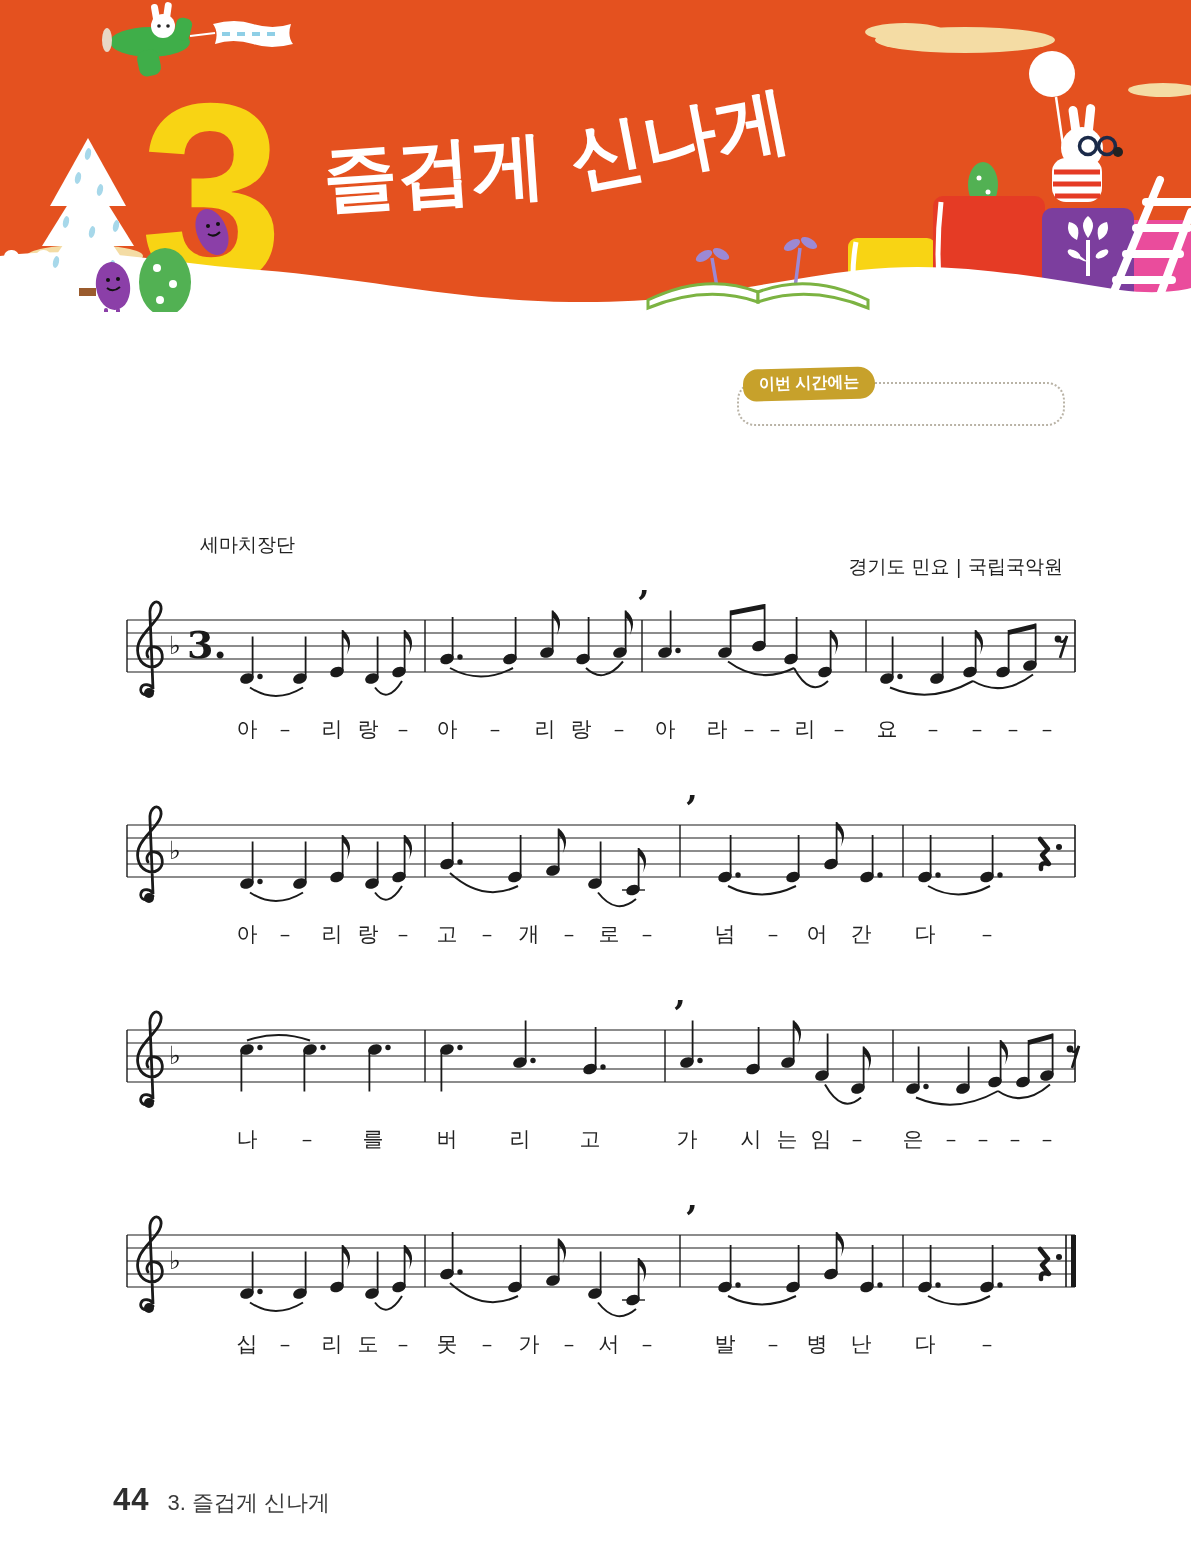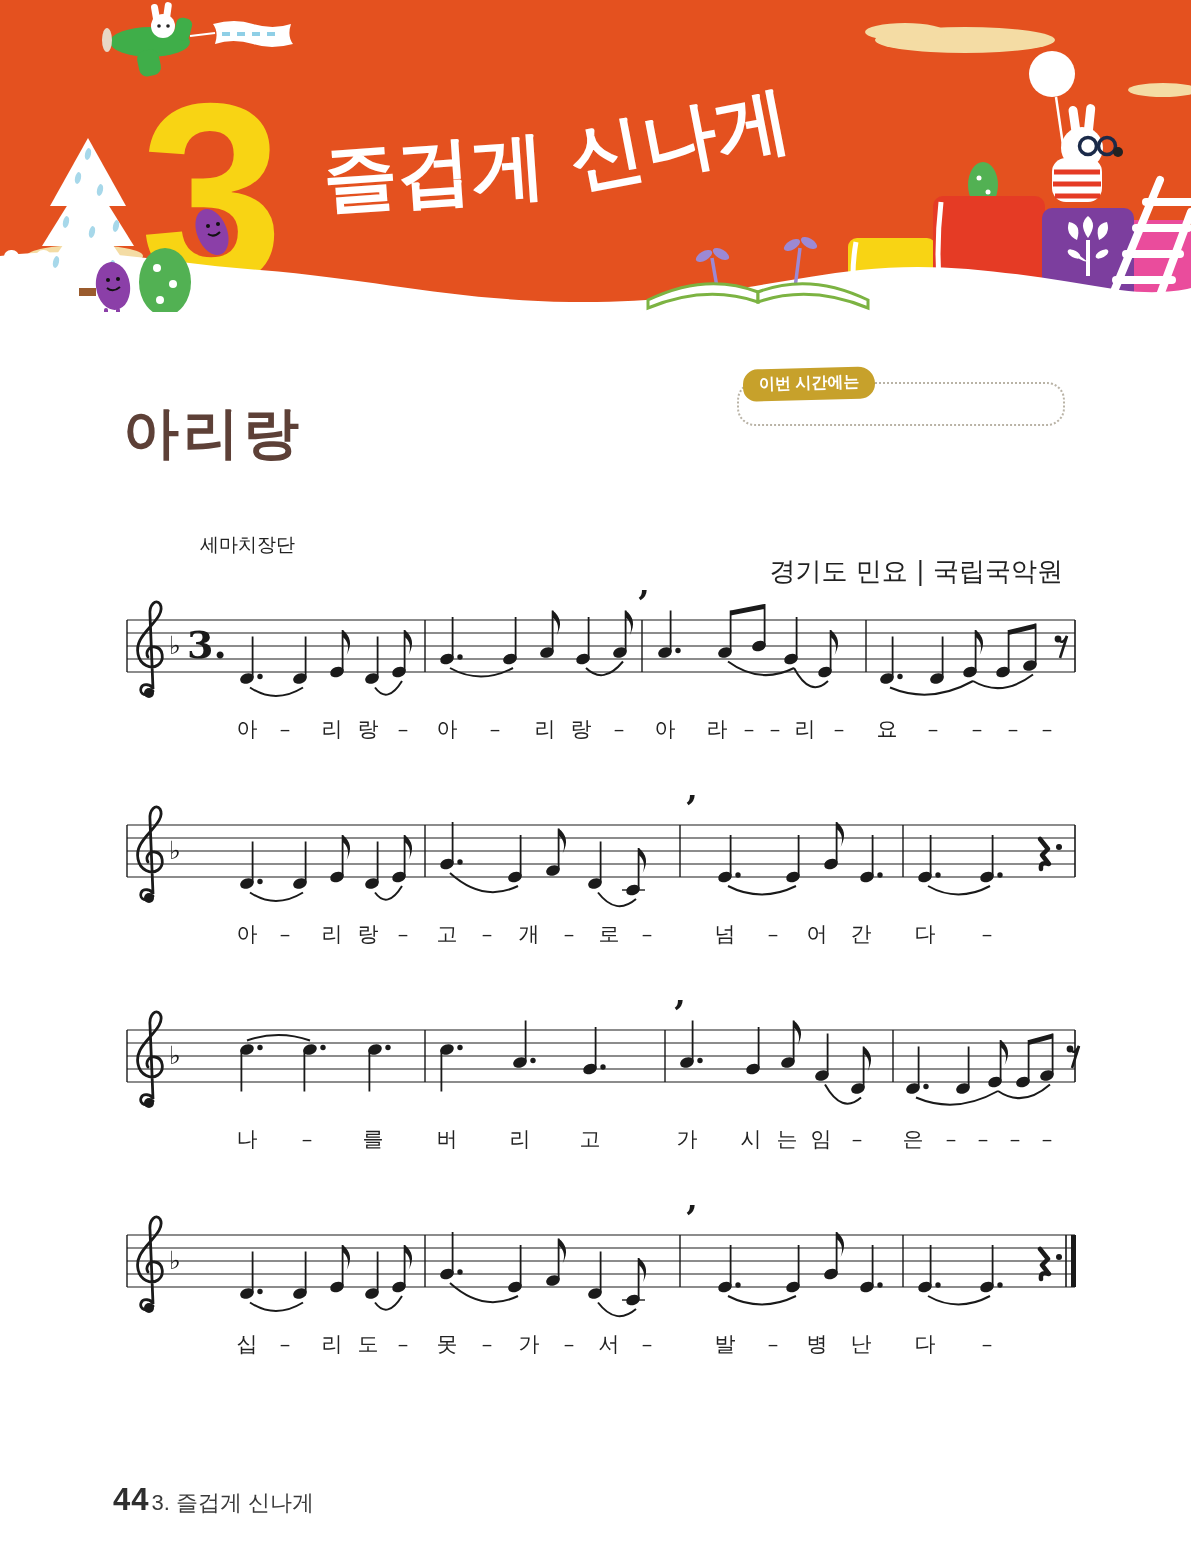--- a/index.html
+++ b/index.html
@@ -25,25 +25,25 @@
   .callout-badge{
     position:absolute;left:4px;top:-16px;
     background:var(--badge-gold,#c7a12b);color:#fff;
     font-size:16px;font-weight:bold;
     padding:5px 16px 6px 16px;border-radius:16px 18px 16px 14px;
     transform:rotate(-1.5deg);white-space:nowrap;
   }
   .callout-text{font-size:15px;line-height:1.75;color:#444;}
   
   .rhythm-label{position:absolute;left:200px;top:532px;font-size:19px;color:#222;}
-  .credit{position:absolute;right:128px;top:554px;font-size:26px;color:#222;font-family:"DejaVu Serif", serif;margin-left:36px;}
+  .credit{position:absolute;right:128px;top:554px;font-size:19px;color:#222;font-family:"DejaVu Serif", serif;margin-left:36px;}
   .score-line{position:absolute;left:125px;width:960px;height:170px;}
   #staff-0{top:590px;} #staff-1{top:795px;} #staff-2{top:1000px;} #staff-3{top:1205px;}
   
-  .footer{position:absolute;left:113px;top:1482px;display:flex;align-items:baseline;gap:2px;}
+  .footer{position:absolute;left:113px;top:1482px;display:flex;align-items:baseline;gap:18px;}
   .page-number{font-size:31px;font-weight:900;color:#2e2e2e;letter-spacing:1px;}
   .footer-chapter{font-size:22px;color:#3a3a3a;}
 </style>
 </head>
 <body>
 
 <div class="page">
 
   <div class="header">
     <svg width="1191" height="312" viewBox="0 0 1191 312">
@@ -181,21 +181,20 @@
         <ellipse cx="113" cy="286" rx="17" ry="24" fill="#8b3fa8" transform="rotate(-8 113 286)"></ellipse>
         <circle cx="108" cy="280" r="2" fill="#111"></circle>
           <circle cx="118" cy="279" r="2" fill="#111"></circle>
         <path d="M107,288 q6,5 13,-1" stroke="#111" stroke-width="2" fill="none"></path>
         <line x1="106" y1="310" x2="106" y2="318" stroke="#8b3fa8" stroke-width="4" stroke-linecap="round"></line>
         <line x1="118" y1="310" x2="118" y2="318" stroke="#8b3fa8" stroke-width="4" stroke-linecap="round"></line>
       </g>
     </svg>
   </div>
 
-  <div class="song-title">아리랑</div>
 
   <div class="callout">
     <div class="callout-badge">이번 시간에는</div>
   </div>
 
   <div class="rhythm-label">세마치장단</div>
   <div class="credit">경기도 민요 | 국립국악원</div>
 
   <div class="score-line" id="staff-0"><svg viewBox="0 0 960 170" width="960" height="170">
         <line x1="2" y1="30" x2="950" y2="30" stroke="#1a1a1a" stroke-width="1.2"></line>

